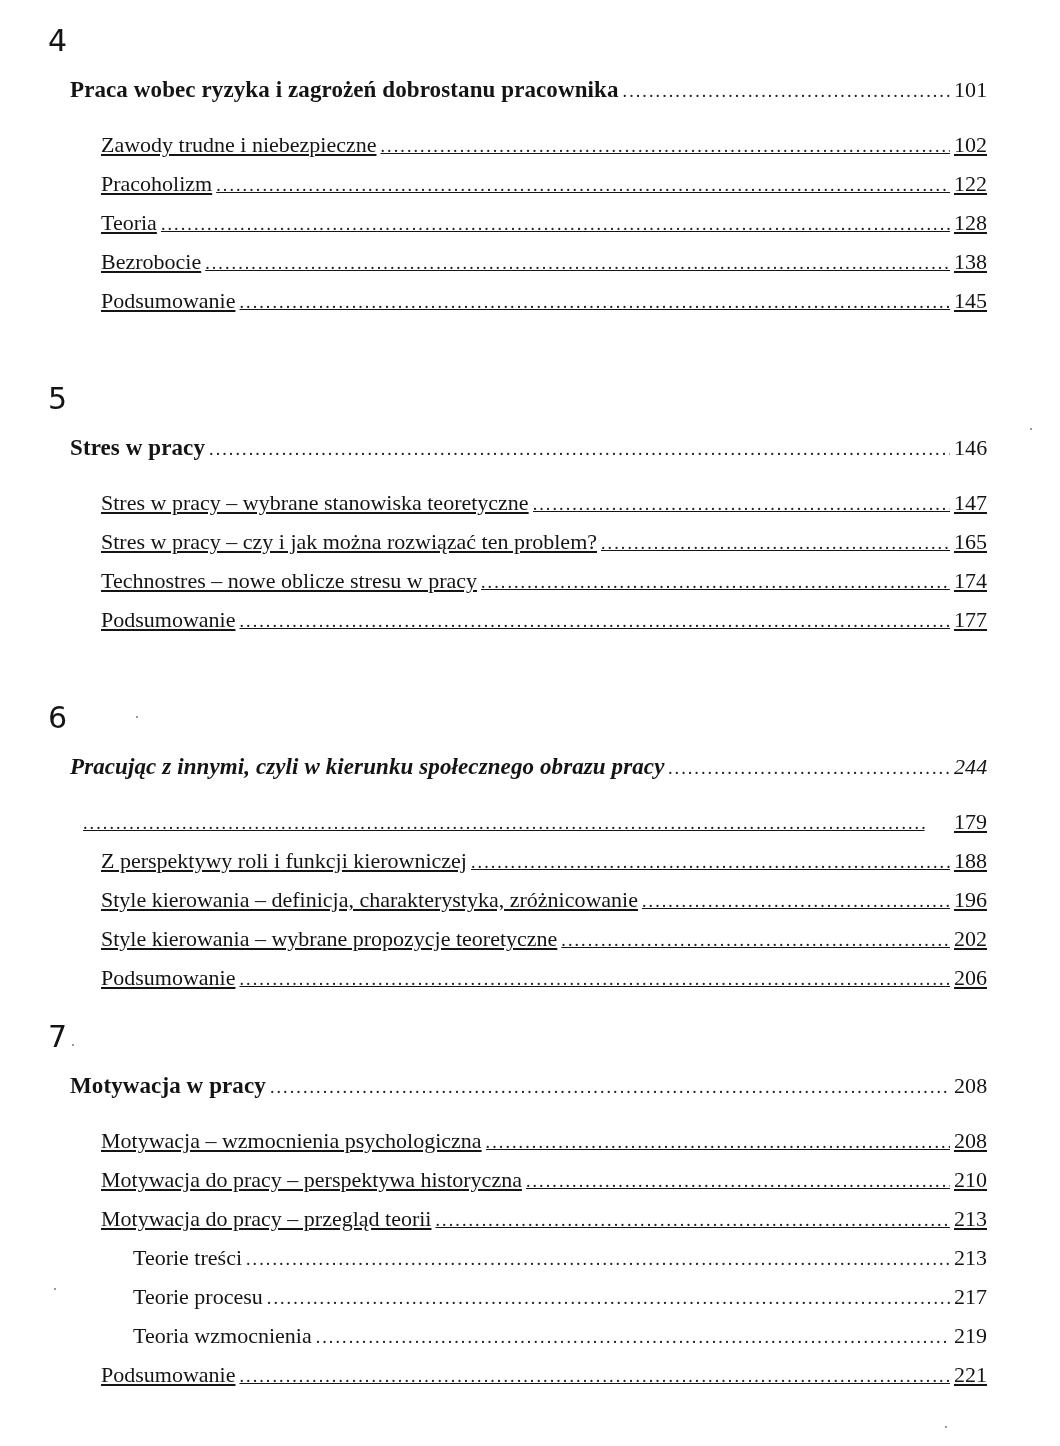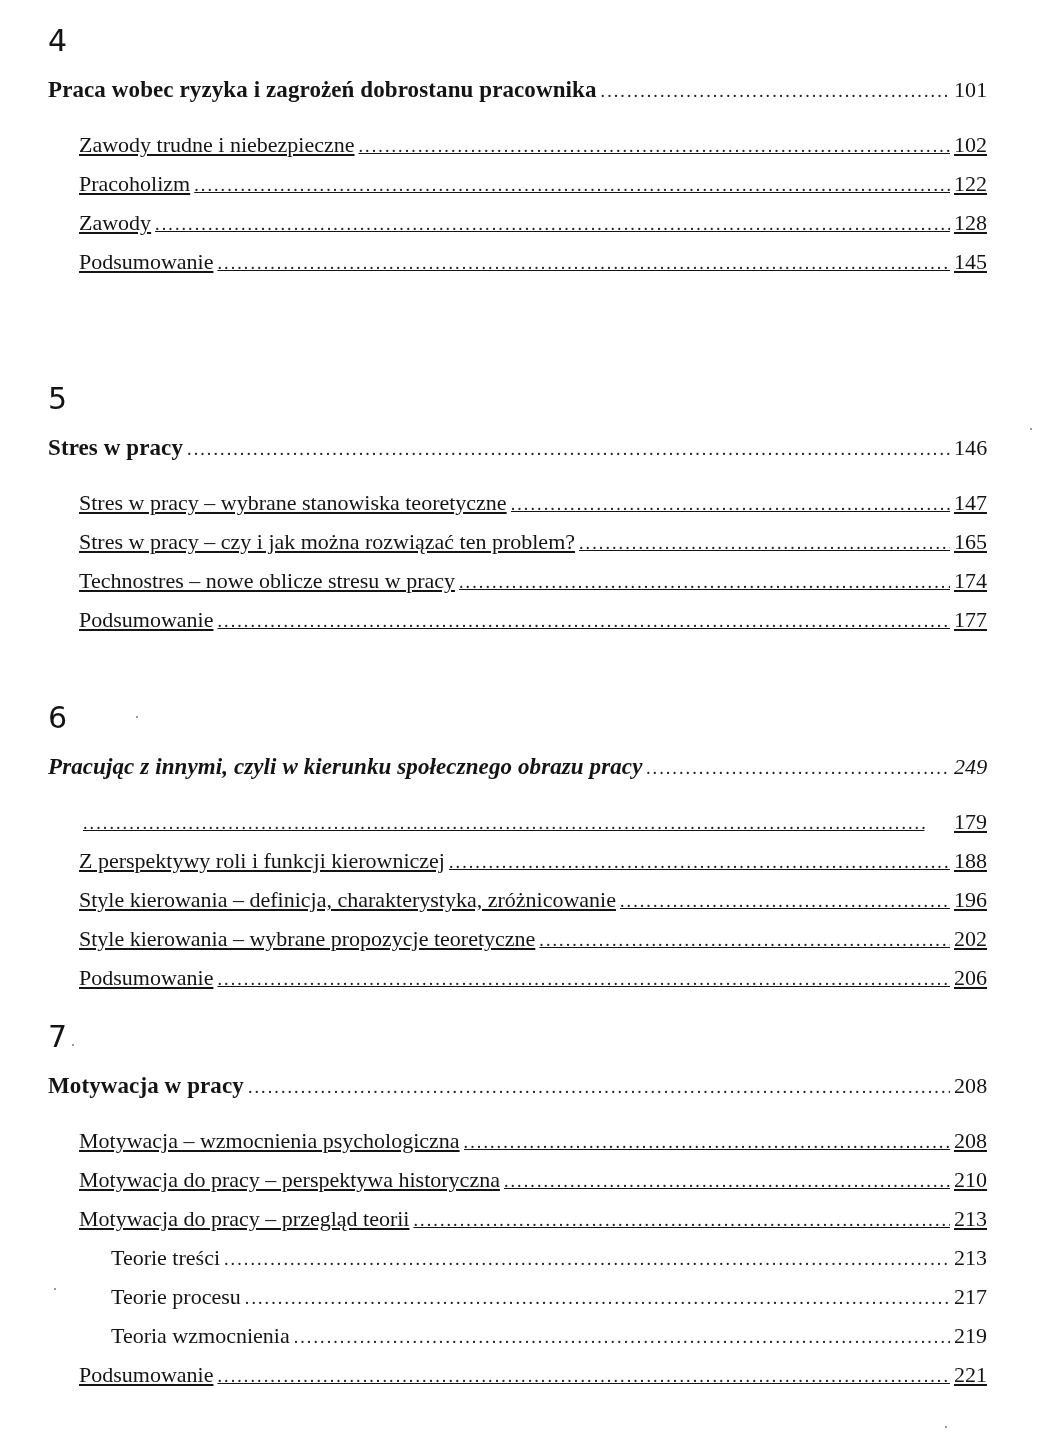--- a/index.html
+++ b/index.html
@@ -13,21 +13,21 @@
     }
     .row {
       display: flex; align-items: baseline;
       font-family: "Liberation Serif", serif;
       font-size: 23px; height: 39px; line-height: 39px;
       white-space: nowrap;
     }
     .row.title { font-weight: bold; font-size: 23px; letter-spacing: 0.1px; }
     .row.sub { padding-left: 31px; font-size: 22px; text-decoration: underline; }
     .row.subsub { padding-left: 63px; font-size: 22px; }
-    .row .label { flex: 0 0 auto; }
+    .row .label { flex: 0 0 auto; margin-left: 22px; }
     .row .dots {
       flex: 1 1 auto; overflow: hidden; margin: 0 4px;
       font-weight: normal; letter-spacing: 3.1px; color: #222;
       font-size: 18px;
     }
     .row .dots::before {
       content: ". . . . . . . . . . . . . . . . . . . . . . . . . . . . . . . . . . . . . . . . . . . . . . . . . . . . . . . . . . . . . . . . . . . . . . . . . . . . . . . . . . . . . . . . . . . . . . . . . . . . . . . . . . . . . . . . . . . . . . . . . . . . . . . .";
       letter-spacing: -1.2px;
     }
     .row .page-num { flex: 0 0 auto; width: 46px; font-weight: normal; font-size: 22px; }
@@ -50,23 +50,28 @@
         <span class="label">Zawody trudne i niebezpieczne</span>
         <span class="dots"></span>
         <span class="page-num">102</span>
       </div>
     <div class="row sub">
         <span class="label">Pracoholizm</span>
         <span class="dots"></span>
         <span class="page-num">122</span>
       </div>
     <div class="row sub">
-        <span class="label">Zawody</span>
+        <span class="label">Teoria</span>
         <span class="dots"></span>
         <span class="page-num">128</span>
+      </div>
+    <div class="row sub">
+        <span class="label">Bezrobocie</span>
+        <span class="dots"></span>
+        <span class="page-num">138</span>
       </div>
     <div class="row sub">
         <span class="label">Podsumowanie</span>
         <span class="dots"></span>
         <span class="page-num">145</span>
       </div>
   </div>
 
   <div class="chapter" style="position:absolute; top:384px; left:0; width:952px;">
     <div class="ch-num">5</div>
@@ -96,21 +101,21 @@
         <span class="dots"></span>
         <span class="page-num">177</span>
       </div>
   </div>
 
   <div class="chapter" style="position:absolute; top:703px; left:0; width:952px;">
     <div class="ch-num">6</div>
     <div class="row title" style="margin-top:14px;font-style:italic;">
       <span class="label">Pracując z innymi, czyli w kierunku społecznego obrazu pracy</span>
       <span class="dots"></span>
-      <span class="page-num">249</span>
+      <span class="page-num">244</span>
     </div>
     <div style="height:16px"></div>
     <div class="row sub">
         <span class="dots"></span>
         <span class="page-num">179</span>
       </div>
     <div class="row sub">
         <span class="label">Z perspektywy roli i funkcji kierowniczej</span>
         <span class="dots"></span>
         <span class="page-num">188</span>

